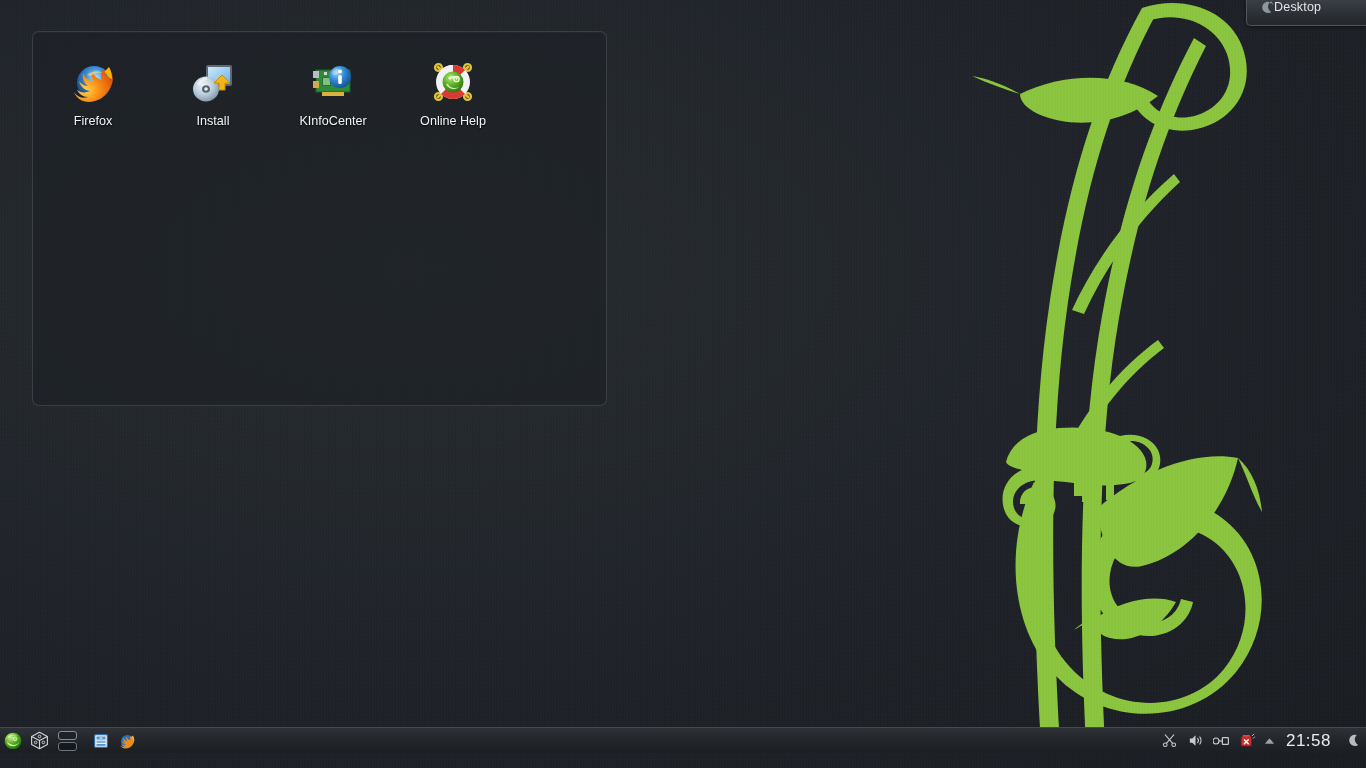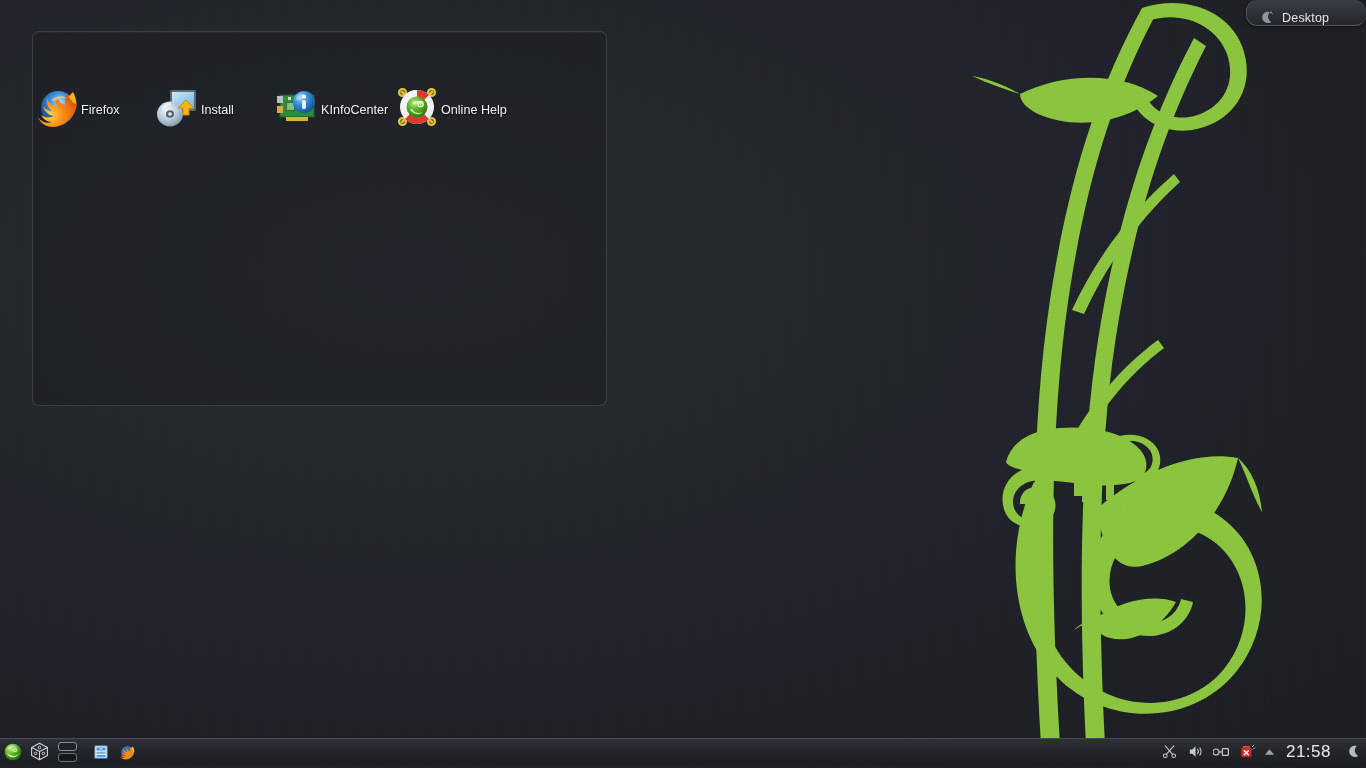--- a/index.html
+++ b/index.html
@@ -20,28 +20,27 @@
       repeating-linear-gradient(90deg, rgba(255,255,255,0.010) 0 1px, rgba(0,0,0,0.010) 1px 3px);
     pointer-events:none;
     z-index:1;
   }
   #wallpaper-art { position:absolute; top:0; right:0; width:420px; height:745px; z-index:0; }
 
   
   #desktop-toolbox {
     position:absolute; top:0; right:0; z-index:40;
     width:120px; height:26px;
-    display:flex; align-items:flex-end; gap:8px;
+    display:flex; align-items:flex-start; 
     padding:0 14px 0 12px;
     background:linear-gradient(180deg, #3a3f45 0%, #2b2f35 60%, #24282d 100%);
     border-left:1px solid #51565c;
     border-bottom:1px solid #51565c;
     border-bottom-left-radius:5px;
     box-shadow:0 1px 4px rgba(0,0,0,.5);
-    border-radius:11px;
   }
   #desktop-toolbox .tb-label {
     color:#e3e6e8; font-size:12.5px; letter-spacing:.2px;
   }
 
   
   #folder-view {
     position:absolute; left:32px; top:31px; width:575px; height:375px;
     background:rgba(28,31,36,0.55);
     border:1px solid rgba(122,130,140,0.30);
@@ -49,35 +48,35 @@
     z-index:10;
     box-shadow:inset 0 1px 0 rgba(255,255,255,0.03);
   }
   #icon-grid {
     position:absolute; left:0; top:18px; width:100%;
     display:flex; flex-wrap:wrap;
     align-content:flex-start;
   }
   .desktop-icon {
     width:120px; height:105px;
-    display:flex; flex-direction:row; align-items:center;
+    display:flex; flex-direction:column; align-items:center;
     padding-top:8px;
     cursor:pointer;
   }
   .icon-art { width:48px; height:48px; display:block; }
   .icon-label {
     margin-top:9px; color:#f2f4f5; font-size:12.6px;
     text-align:center; line-height:1.1;
     text-shadow:0 1px 2px rgba(0,0,0,.9);
     white-space:nowrap;
   }
 
   
   #panel {
-    position:absolute; left:0; bottom:4px; width:1366px; height:26px;
+    position:absolute; left:0; bottom:15px; width:1366px; height:26px;
     background:linear-gradient(180deg, #2e3238 0%, #23262b 45%, #1b1e22 100%);
     border-top:1px solid #454a51;
     display:flex; align-items:flex-end;
     z-index:50;
   }
   #panel-left { display:flex; align-items:center; height:100%; }
   #panel-spacer { flex:1 1 auto; height:100%; }
   #system-tray { display:flex; align-items:center; height:100%; gap:2px; padding-right:2px; }
 
   .launcher {

